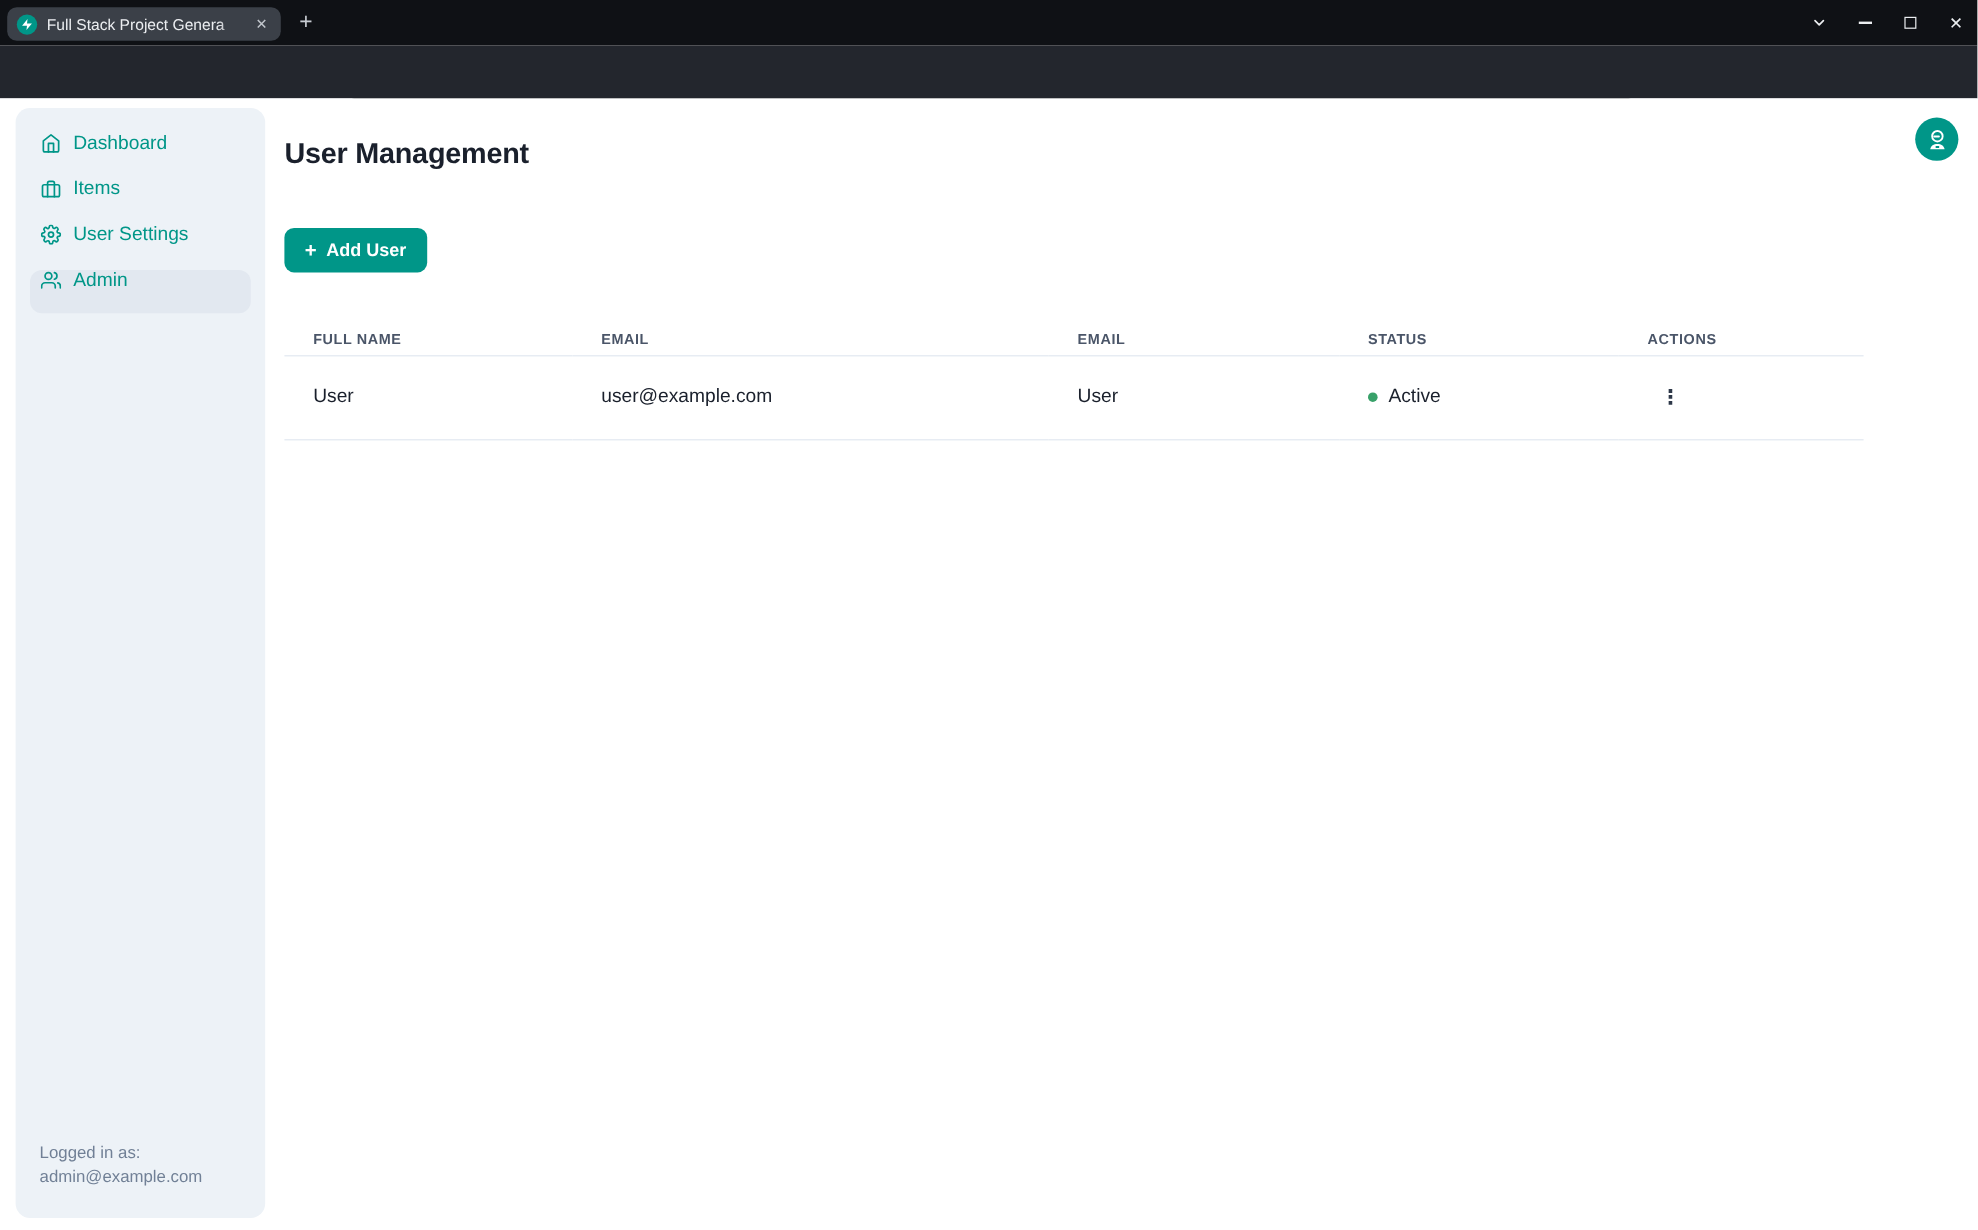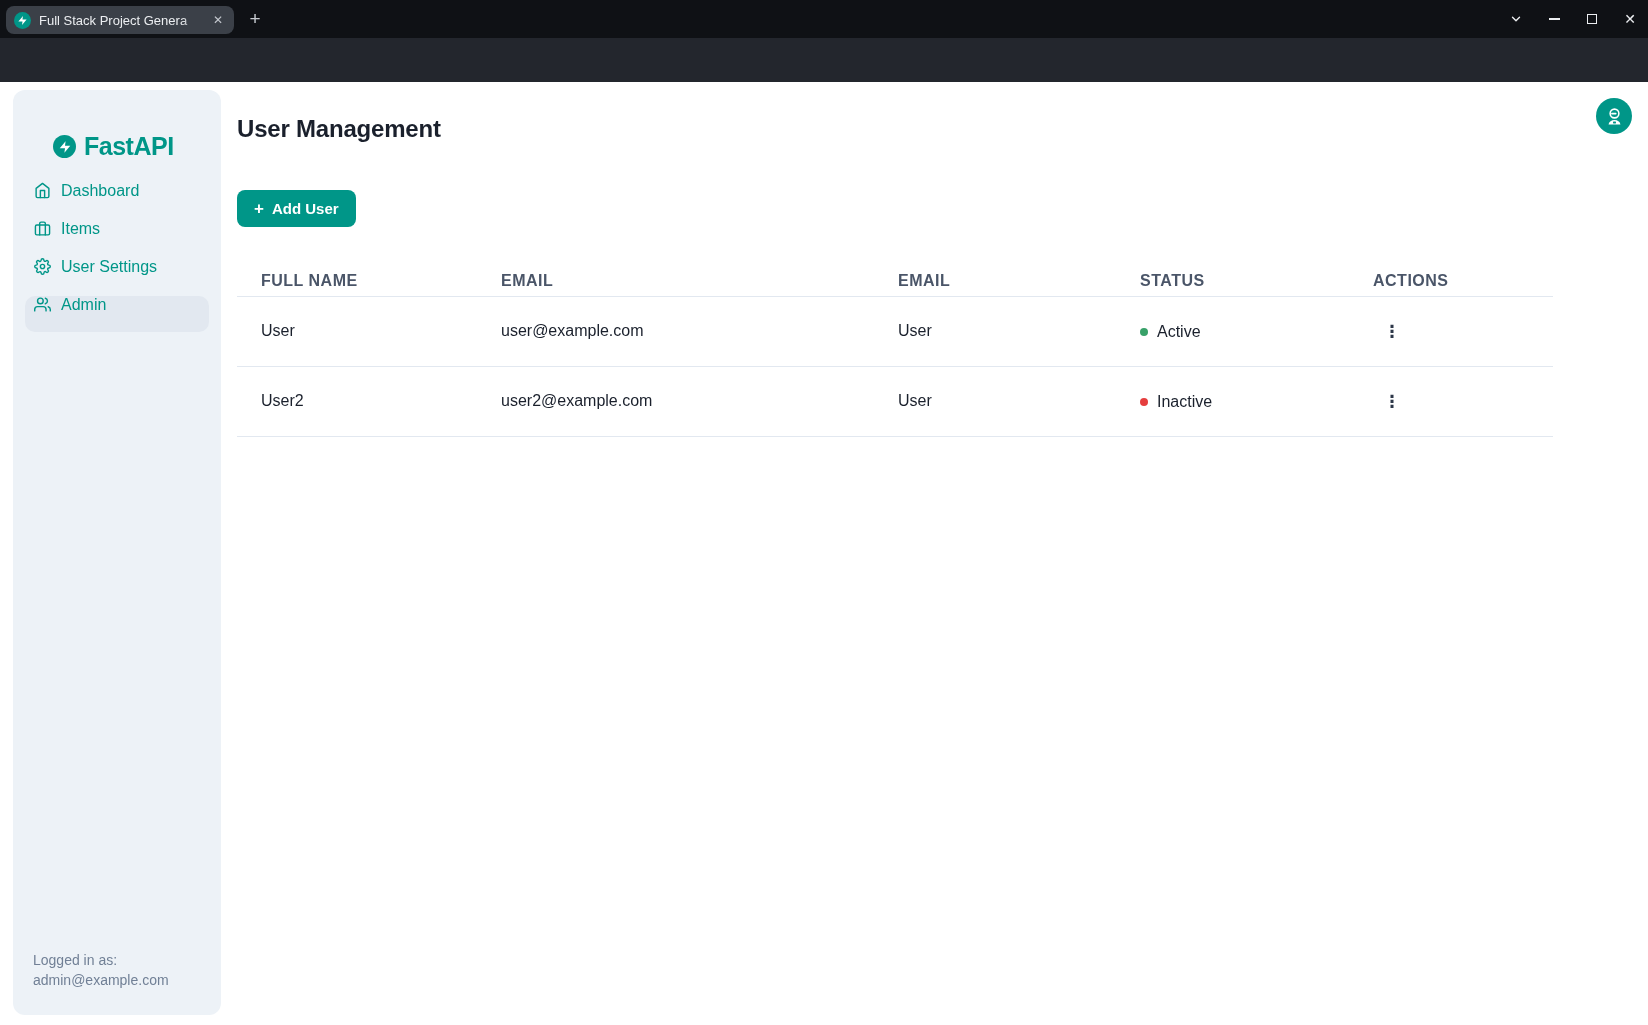--- a/index.html
+++ b/index.html
@@ -79,21 +79,21 @@
   .content { position:absolute; left:237px; top:0; width:1316px; }
   .page-title { position:absolute; left:0; top:33px; font-size:24px; font-weight:700; color:#1a202c;
                 letter-spacing:-0.2px; white-space:nowrap; }
   .add-user-btn { position:absolute; left:0; top:108px; height:37px; padding:0 17px; border:none;
                   border-radius:8px; background:#009688; color:#ffffff; font-size:15px; font-weight:700;
                   font-family:inherit; display:flex; align-items:center; gap:8px; cursor:pointer; }
   .add-user-btn .plus { font-size:17px; font-weight:700; line-height:1; }
 
   table.users { position:absolute; left:0; top:174px; width:1316px; border-collapse:collapse; table-layout:fixed; }
   col.c1{width:240px;} col.c2{width:397px;} col.c3{width:242px;} col.c4{width:233px;} col.c5{width:204px;}
-  th { height:40px; padding:0 0 6px 24px; text-align:left; font-size:16px; font-weight:700; color:#4a5568;
+  th { height:40px; padding:0 0 6px 24px; text-align:left; font-size:12px; font-weight:700; color:#4a5568;
        letter-spacing:0.5px; border-bottom:1px solid #e2e8f0; vertical-align:bottom; }
   td { height:70px; padding-left:24px; font-size:16px; color:#1a202c; border-bottom:1px solid #e2e8f0;
        vertical-align:middle; }
   .dim-name { color:#95a0ae; }
   .you-badge { display:inline-block; margin-left:8px; padding:2px 7px; border-radius:3px; background:#b2f5ea;
                color:#234e52; font-size:11px; font-weight:700; letter-spacing:0.3px; vertical-align:2px; }
   .status-cell { display:inline-flex; align-items:center; }
   .status-dot { width:8px; height:8px; border-radius:50%; margin-right:9px; flex:0 0 auto; }
   .dot-green { background:#38a169; } .dot-red { background:#e53e3e; }
   .kebab-btn { width:26px; height:26px; margin-left:6px; border:none; background:transparent; font-size:17px;
@@ -215,28 +215,20 @@
           <line x1="4" y1="7" x2="20" y2="7"></line>
           <line x1="4" y1="12" x2="20" y2="12"></line>
           <line x1="4" y1="17" x2="20" y2="17"></line>
         </svg>
     </div>
   </div>
 
   <div class="page">
 
     <aside class="sidebar">
-      <div class="logo">
-        <span class="logo-mark">
-          <svg viewBox="0 0 24 24">
-              <polygon points="13 2 3 14 12 14 11 22 21 10 12 10 13 2" fill="#ffffff"></polygon>
-            </svg>
-        </span>
-        <span class="logo-text">FastAPI</span>
-      </div>
       <nav class="side-nav">
         <div class="side-item">
           <svg viewBox="0 0 24 24" fill="none" stroke="currentColor" stroke-width="2" stroke-linecap="round" stroke-linejoin="round">
               <path d="M3 9l9-7 9 7v11a2 2 0 0 1-2 2H5a2 2 0 0 1-2-2z"></path>
               <polyline points="9 22 9 12 15 12 15 22"></polyline>
             </svg>
           <span class="side-label">Dashboard</span>
         </div>
         <div class="side-item">
           <svg viewBox="0 0 24 24" fill="none" stroke="currentColor" stroke-width="2" stroke-linecap="round" stroke-linejoin="round">
@@ -309,31 +301,17 @@
             <td>
               <span class="status-cell">
                   <span class="status-dot dot-green"></span>
                   <span>Active</span>
                 </span>
             </td>
             <td>
               <button class="kebab-btn">⋮</button>
             </td>
           </tr>
-          <tr>
-            <td>User2</td>
-            <td>user2@example.com</td>
-            <td>User</td>
-            <td>
-              <span class="status-cell">
-                  <span class="status-dot dot-red"></span>
-                  <span>Inactive</span>
-                </span>
-            </td>
-            <td>
-              <button class="kebab-btn">⋮</button>
-            </td>
-          </tr>
         </tbody>
       </table>
     </main>
   </div>
 </div>
 
 </body></html>

